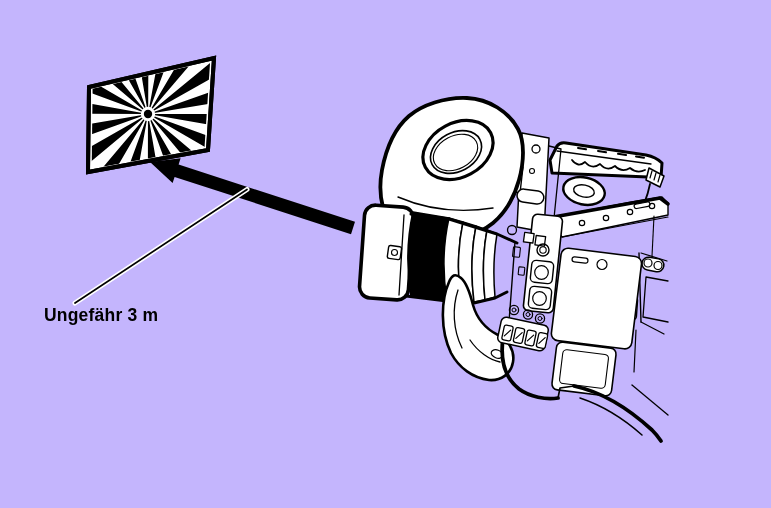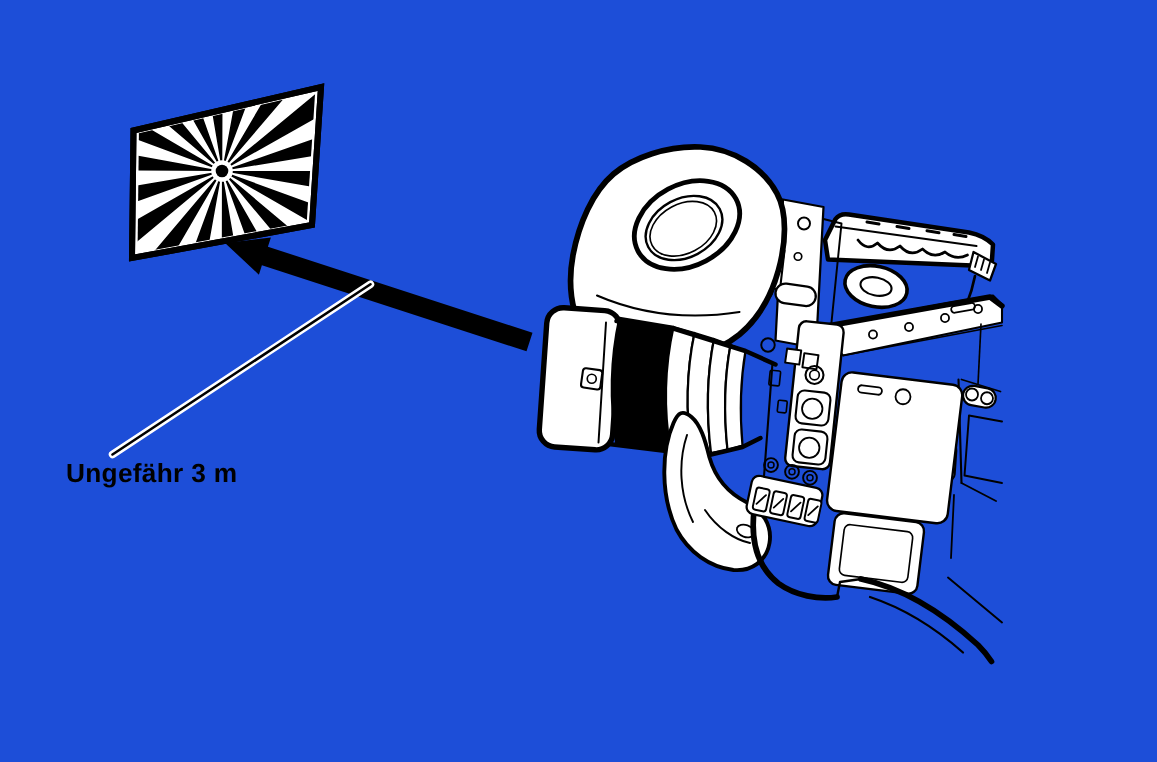--- a/index.html
+++ b/index.html
@@ -1,16 +1,16 @@
 <!DOCTYPE html>
 <html><head>
 <meta charset="utf-8">
 <style>
   html,body{margin:0;padding:0;background:#ffffff;}
-  .figure{position:relative;width:771px;height:508px;background:#1d4ed8;overflow:hidden;
+  .figure{position:relative;width:771px;height:508px;background:#c4b5fd;overflow:hidden;
           font-family:"Liberation Sans",sans-serif;}
   .figure svg{position:absolute;inset:0;}
   .distance-label{position:absolute;left:44px;top:305px;font-size:17.5px;font-weight:700;
           color:#000;letter-spacing:0.2px;white-space:nowrap;}
 </style>
 </head>
 <body>
 
 <div class="figure">
 

